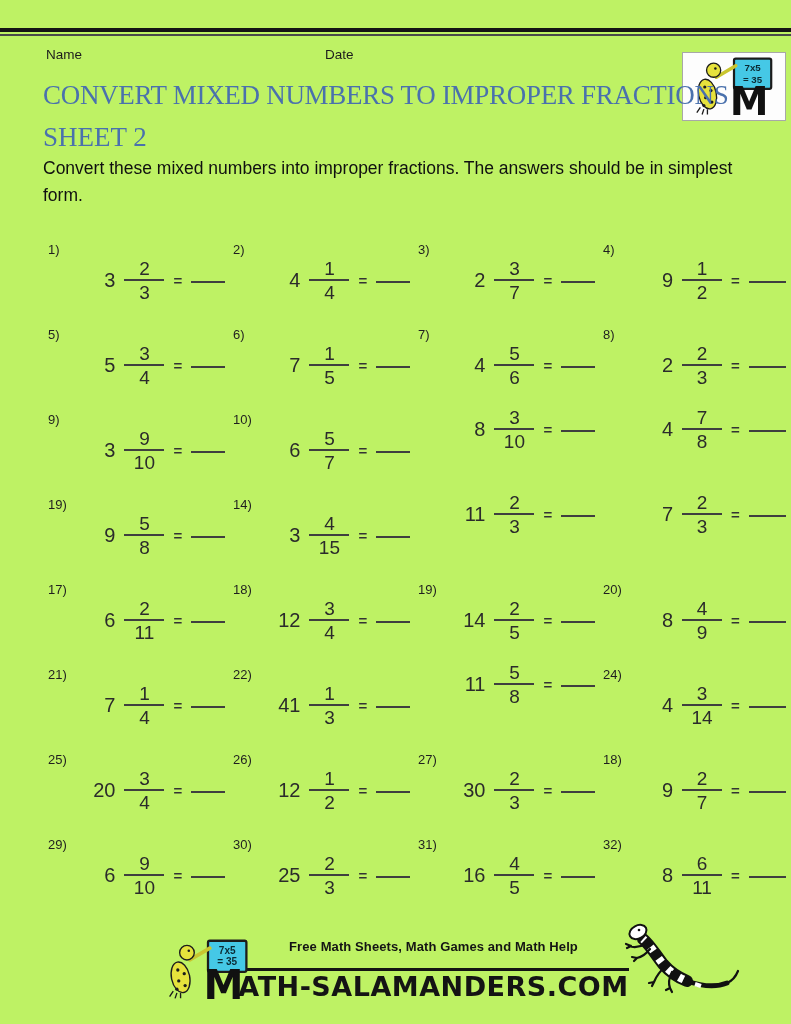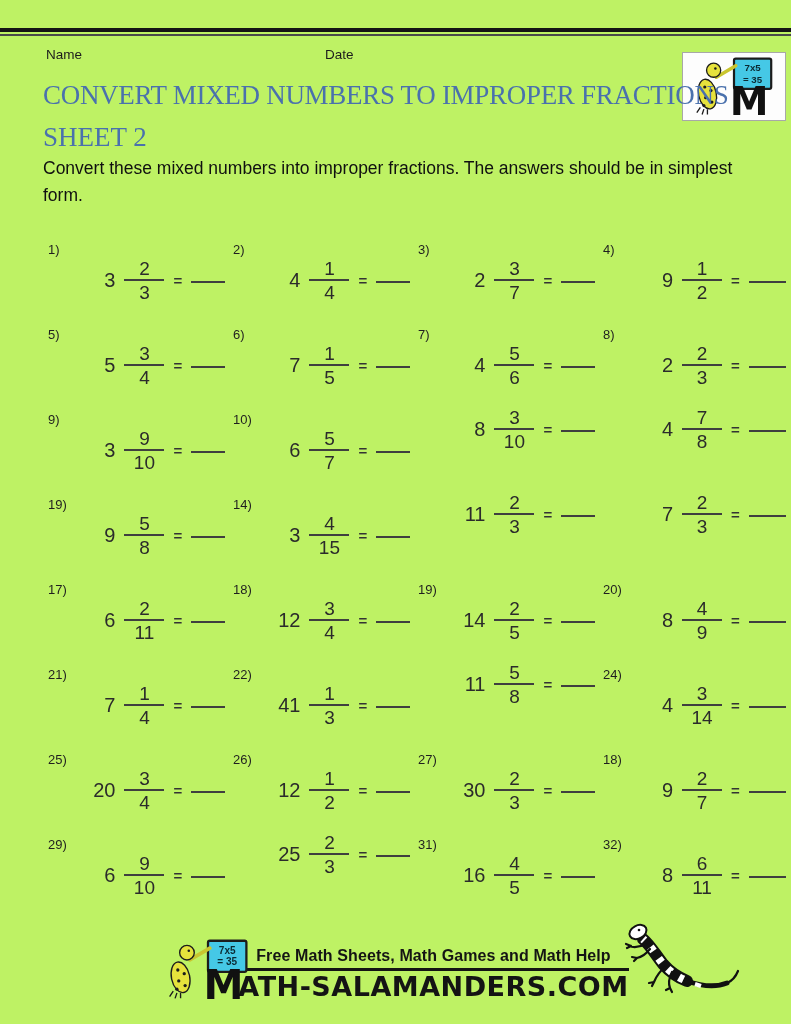--- a/index.html
+++ b/index.html
@@ -55,21 +55,21 @@
   .eq{font-size:15px;font-weight:bold;color:#333;}
   .blank{width:37px;height:0;border-bottom:2px solid #3f3f3f;position:relative;top:1px;}
 
   .footer{
     position:absolute;left:0;top:938px;width:791px;
     display:flex;justify-content:center;align-items:flex-end;
   }
   .footer-inner{display:flex;align-items:flex-end;}
   .footer-inner svg{width:92px;height:64px;margin-right:-16px;position:relative;z-index:2;}
   .footer-textcol{display:flex;flex-direction:column;align-items:center;padding-bottom:2px;}
-  .tagline{font-size:16px;font-weight:bold;color:#141414;letter-spacing:0.1px;margin-bottom:3px;}
+  .tagline{font-size:13px;font-weight:bold;color:#141414;letter-spacing:0.1px;margin-bottom:14px;}
   .footer-rule{width:100%;height:3px;background:#141414;margin-bottom:2px;}
   .site-text{
     font-size:27px;font-weight:800;color:#141414;letter-spacing:0.5px;
     font-family:"DejaVu Sans",sans-serif;line-height:1.0;
   }
   .corner-salamander{position:absolute;left:617px;top:920px;}
 </style>
 </head>
 <body>
 
@@ -456,20 +456,21 @@
          <span class="whole">6</span>
          <span class="frac">
            <span class="num">9</span>
            <span class="den">10</span>
          </span>
          <span class="eq">=</span>
          <span class="blank"></span>
        </div>
      </div>
       <div class="pcell">
+       <div class="plabel">30)</div>
        <div class="pbody">
          <span class="whole">25</span>
          <span class="frac">
            <span class="num">2</span>
            <span class="den">3</span>
          </span>
          <span class="eq">=</span>
          <span class="blank"></span>
        </div>
      </div>

